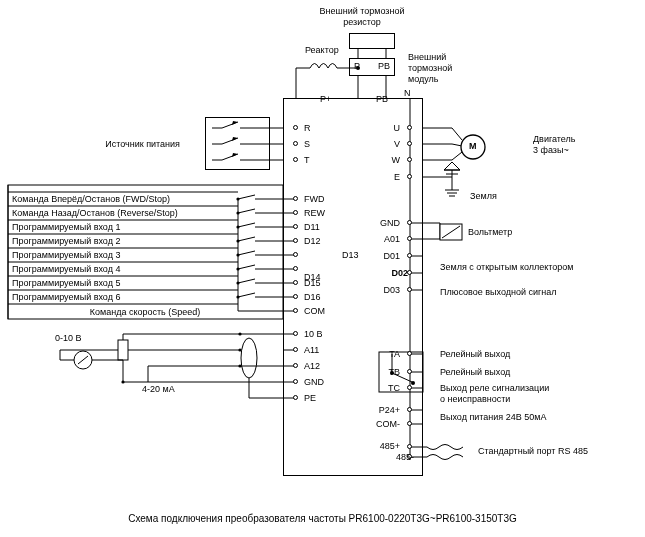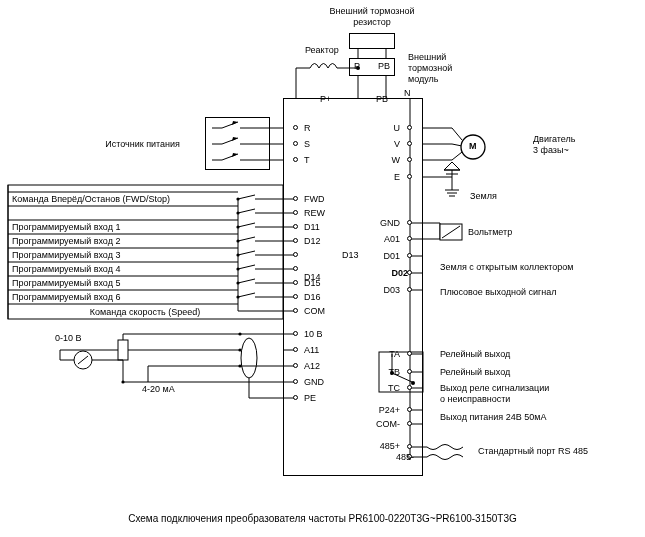--- a/index.html
+++ b/index.html
@@ -38,21 +38,21 @@
 
     <line x1="296" y1="68" x2="310" y2="68" stroke="#000" stroke-width="1"></line>
     <path d="M310 68 q4.5 -9 9 0 q4.5 -9 9 0 q4.5 -9 9 0" fill="none" stroke="#000" stroke-width="1"></path>
     <line x1="337" y1="68" x2="358" y2="68" stroke="#000" stroke-width="1"></line>
     <line x1="296" y1="68" x2="296" y2="98" stroke="#000" stroke-width="1"></line>
 
     <line x1="410" y1="98" x2="410" y2="110" stroke="#000" stroke-width="1"></line>
   </svg>
   <div class="dot" style="left:356px;top:66px;"></div>
 
-  <div class="lbl c" style="left:300px;top:6px;width:144px;">
+  <div class="lbl c" style="left:290px;top:6px;width:144px;">
     <span>Внешний тормозной</span><br><span>резистор</span>
   </div>
   <div class="lbl" style="left:305px;top:45px;">Реактор</div>
   <div class="lbl" style="left:408px;top:52px;width:70px;">
     <span>Внешний</span><br><span>тормозной</span><br><span>модуль</span>
   </div>
   <div class="lbl" style="left:354px;top:61px;">P</div>
   <div class="lbl" style="left:378px;top:61px;">PB</div>
   <div class="lbl" style="left:320px;top:94px;">P+</div>
   <div class="lbl" style="left:376px;top:94px;">PB</div>
@@ -287,20 +287,21 @@
 
   <div class="lbl r" style="left:365px;top:349px;width:35px;">TA</div>
   <div class="lbl r" style="left:365px;top:367px;width:35px;">TB</div>
   <div class="lbl r" style="left:365px;top:383px;width:35px;">TC</div>
   <div class="lbl r" style="left:358px;top:405px;width:42px;">P24+</div>
   <div class="lbl r" style="left:358px;top:419px;width:42px;">COM-</div>
   <div class="lbl r" style="left:358px;top:441px;width:42px;">485+</div>
   <div class="lbl r" style="left:372px;top:452px;width:42px;">485-</div>
 
   <div class="lbl" style="left:12px;top:194px;">Команда Вперёд/Останов (FWD/Stop)</div>
+  <div class="lbl" style="left:12px;top:208px;">Команда Назад/Останов (Reverse/Stop)</div>
   <div class="lbl" style="left:12px;top:222px;">Программируемый вход 1</div>
   <div class="lbl" style="left:12px;top:236px;">Программируемый вход 2</div>
   <div class="lbl" style="left:12px;top:250px;">Программируемый вход 3</div>
   <div class="lbl" style="left:12px;top:264px;">Программируемый вход 4</div>
   <div class="lbl" style="left:12px;top:278px;">Программируемый вход 5</div>
   <div class="lbl" style="left:12px;top:292px;">Программируемый вход 6</div>
   <div class="lbl c" style="left:50px;top:307px;width:190px;">Команда скорость (Speed)</div>
 
   <div class="lbl" style="left:55px;top:333px;text-align:center;">0-10 В</div>
   <div class="lbl" style="left:142px;top:384px;">4-20 мА</div>

